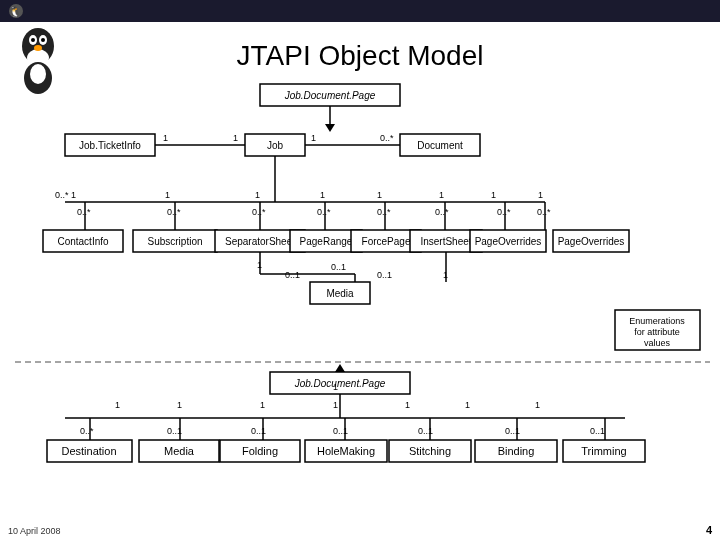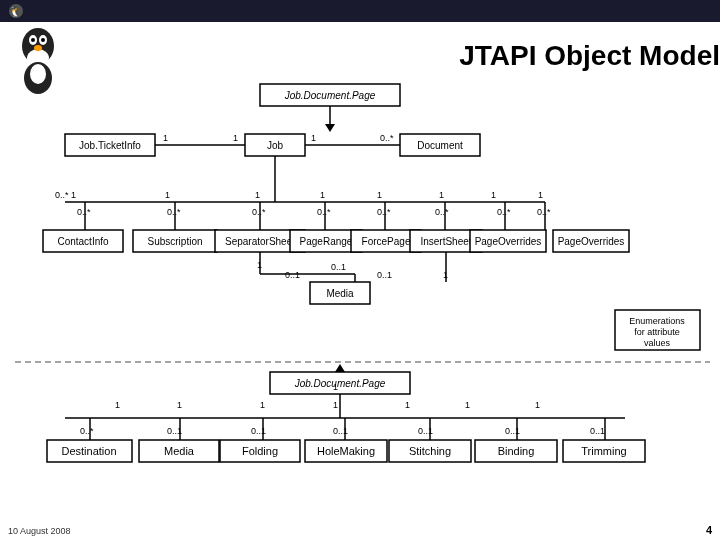--- a/index.html
+++ b/index.html
@@ -48,23 +48,23 @@
       align-items: center;
       justify-content: center;
     }
 
     
     #page-title {
       position: absolute;
       top: 18px;
       left: 0;
       right: 0;
-      text-align: right;
+      text-align: center;
       font-size: 28px;
-      font-weight: bold;
+      font-weight: normal;
       color: #000;
     }
 
     
     #page-num {
       position: absolute;
       bottom: 4px;
       right: 8px;
       font-size: 11px;
       font-weight: bold;
@@ -270,17 +270,17 @@
     <text x="415" y="373" text-anchor="middle" font-size="11" font-weight="normal">Stitching</text>
 
     <rect x="460" y="358" width="82" height="22" fill="white" stroke="black" stroke-width="1.5"></rect>
     <text x="501" y="373" text-anchor="middle" font-size="11" font-weight="normal">Binding</text>
 
     <rect x="548" y="358" width="82" height="22" fill="white" stroke="black" stroke-width="1.5"></rect>
     <text x="589" y="373" text-anchor="middle" font-size="11" font-weight="normal">Trimming</text>
 
   </svg>
 
-  <div id="date-label">10 August 2008</div>
+  <div id="date-label">10 April 2008</div>
 
   <div id="page-num">4</div>
 
 </div>
 
 </body></html>

